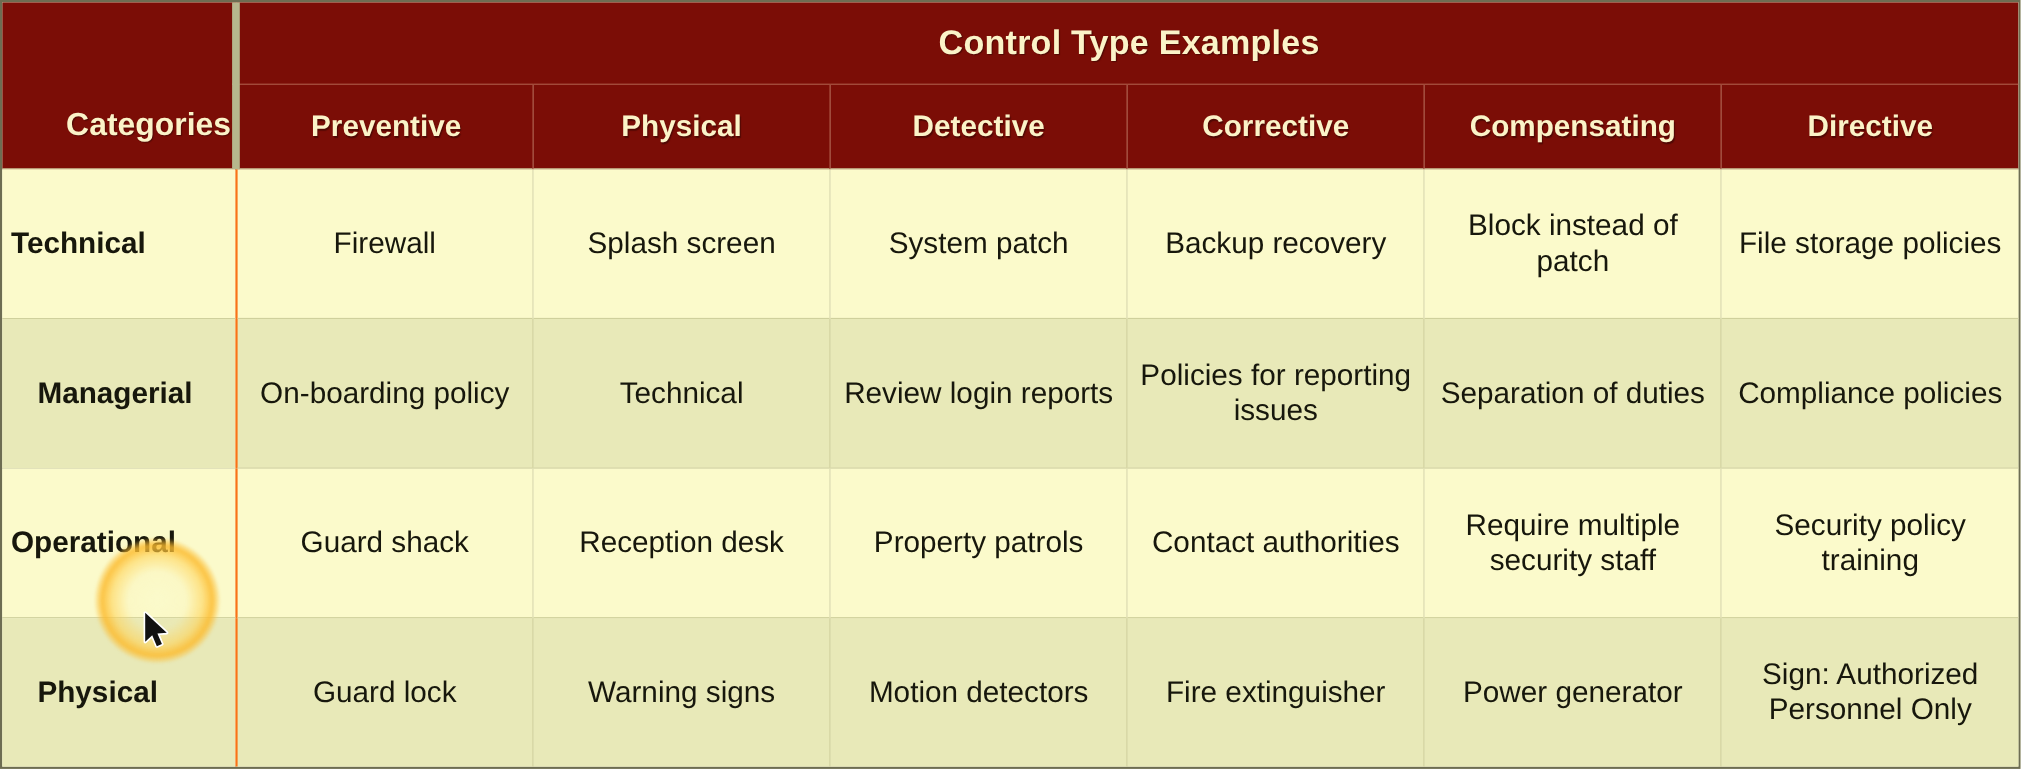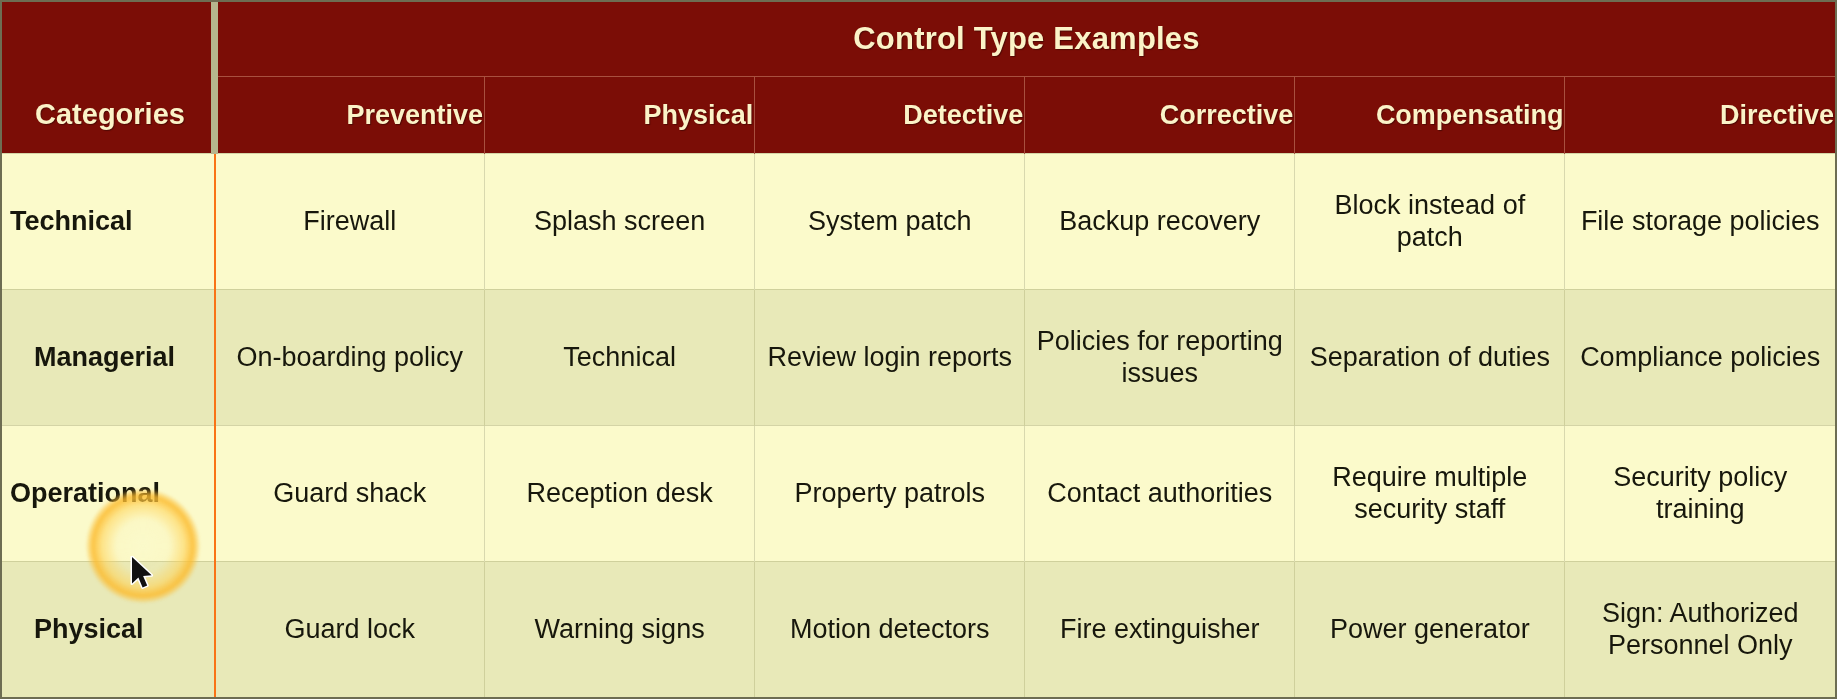--- a/index.html
+++ b/index.html
@@ -42,36 +42,36 @@
     border: none;
     text-shadow: 1px 1px 1px rgba(0,0,0,.35);
     margin-top: 45px;
   }
 
   th.categories-head {
     background: #7b0d06;
     color: #fbf3c8;
     font-size: 29px;
     font-weight: bold;
-    text-align: center;
+    text-align: right;
     padding-left: 8px;
     vertical-align: bottom;
     padding-bottom: 22px;
     border: none;
     border-right: 7px solid #b6b68d;
     text-shadow: 1px 1px 1px rgba(0,0,0,.35);
     width: 200px;
   }
 
   th.ctype {
     background: #7b0d06;
     color: #fbf3c8;
     font-size: 27px;
     font-weight: bold;
-    text-align: right;
+    text-align: center;
     height: 74px;
     border-top: 1px solid #a8503f;
     border-left: 1px solid #a8503f;
     text-shadow: 1px 1px 1px rgba(0,0,0,.35);
   }
   th.ctype:first-of-type { border-left: none; }
 
   
   tbody tr.band-light td { background: #fbfacb; }
   tbody tr.band-dark  td { background: #e8e9b8; }

